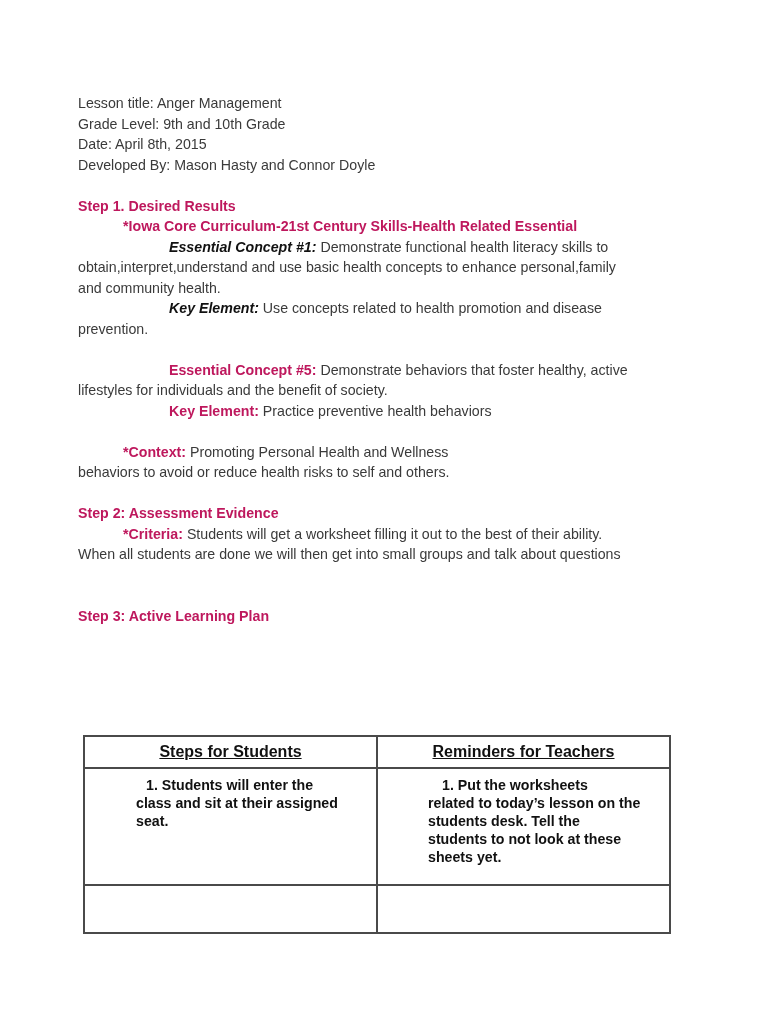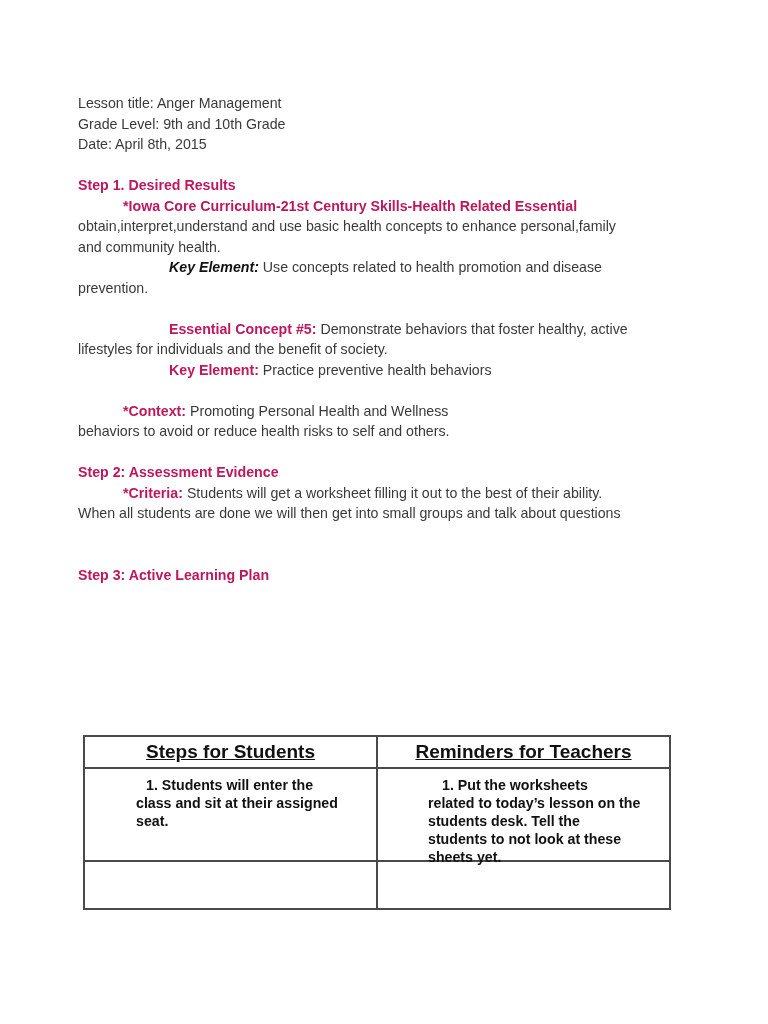--- a/index.html
+++ b/index.html
@@ -8,42 +8,48 @@
     .page { position: absolute; left: 78px; top: 93px; width: 585px; }
     .line { line-height: 20.5px; white-space: nowrap; }
     .b { font-weight: bold; color: #be185d; }
     .bi { font-weight: bold; font-style: italic; color: #111; }
     .gap { height: 20.5px; }
     .ind1 { padding-left: 45px; }
     .ind2 { padding-left: 91px; }
     table.plan { position: absolute; left: 83px; top: 735px; width: 588px; border-collapse: collapse;
                  font-family: "Liberation Sans", sans-serif; }
     table.plan td { border: 2px solid #4a4a4a; vertical-align: top; padding: 0; }
-    .hdr { height: 30px; text-align: center; font-weight: bold; color: #111; font-size: 19px;
+    .hdr { height: 30px; text-align: center; font-weight: bold; color: #111; font-size: 16px;
            text-decoration: underline; line-height: 30px; }
-    .cell { height: 91px; font-weight: bold; color: #111; font-size: 14.2px; line-height: 18px; }
+    .cell { height: 115px; font-weight: bold; color: #111; font-size: 14.2px; line-height: 18px; }
     .empty { height: 46px; }
   </style>
 </head>
 <body>
 
 <div class="page">
   <div class="line">
     <span>Lesson title: </span><span>Anger Management</span>
   </div>
   <div class="line">
     <span>Grade Level: </span><span>9th and 10th Grade</span>
   </div>
   <div class="line">
     <span>Date: </span><span>April 8th, 2015</span>
   </div>
+  <div class="line">
+    <span>Developed By: </span><span>Mason Hasty and Connor Doyle</span>
+  </div>
   <div class="gap"></div>
 
   <div class="line b">Step 1. Desired Results</div>
   <div class="line b ind1">*Iowa Core Curriculum-21st Century Skills-Health Related Essential</div>
+  <div class="line ind2">
+    <span class="bi">Essential Concept #1:</span><span> Demonstrate functional health literacy skills to</span>
+  </div>
   <div class="line">obtain,interpret,understand and use basic health concepts to enhance personal,family</div>
   <div class="line">and community health.</div>
   <div class="line ind2">
     <span class="bi">Key Element:</span><span> Use concepts related to health promotion and disease</span>
   </div>
   <div class="line">prevention.</div>
   <div class="gap"></div>
   <div class="line ind2">
     <span class="b">Essential Concept #5:</span><span> Demonstrate behaviors that foster healthy, active</span>
   </div>

